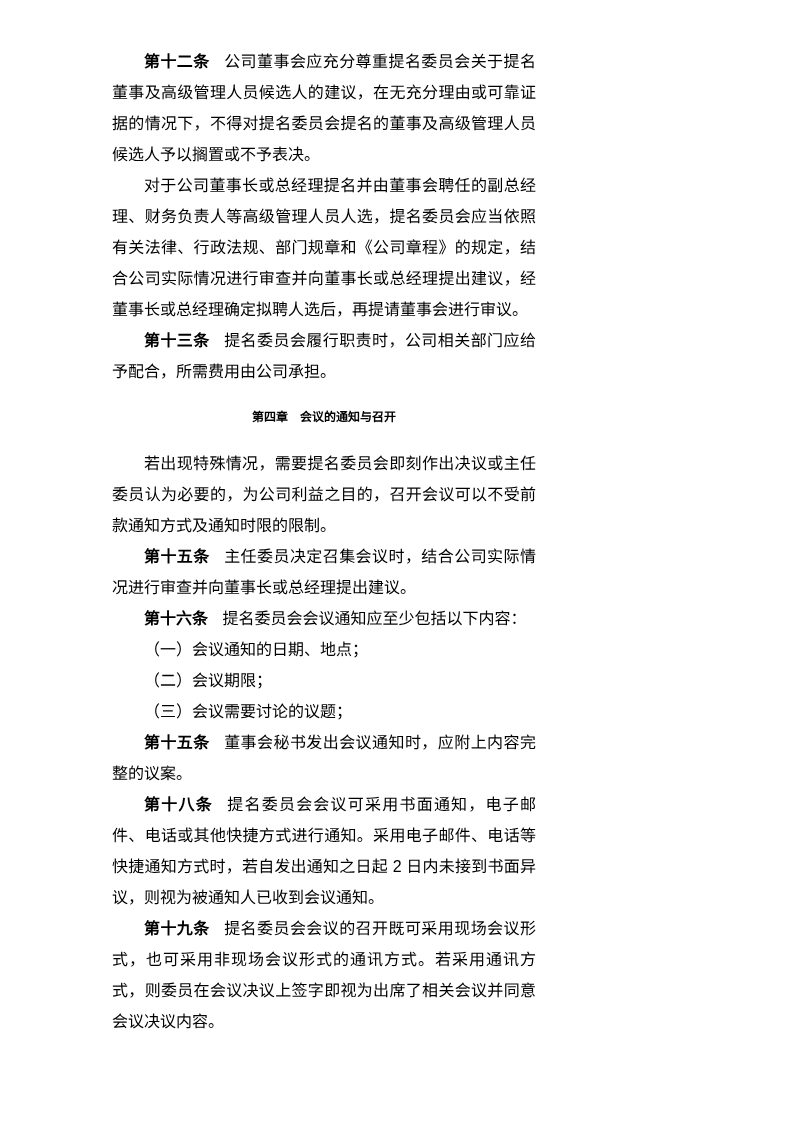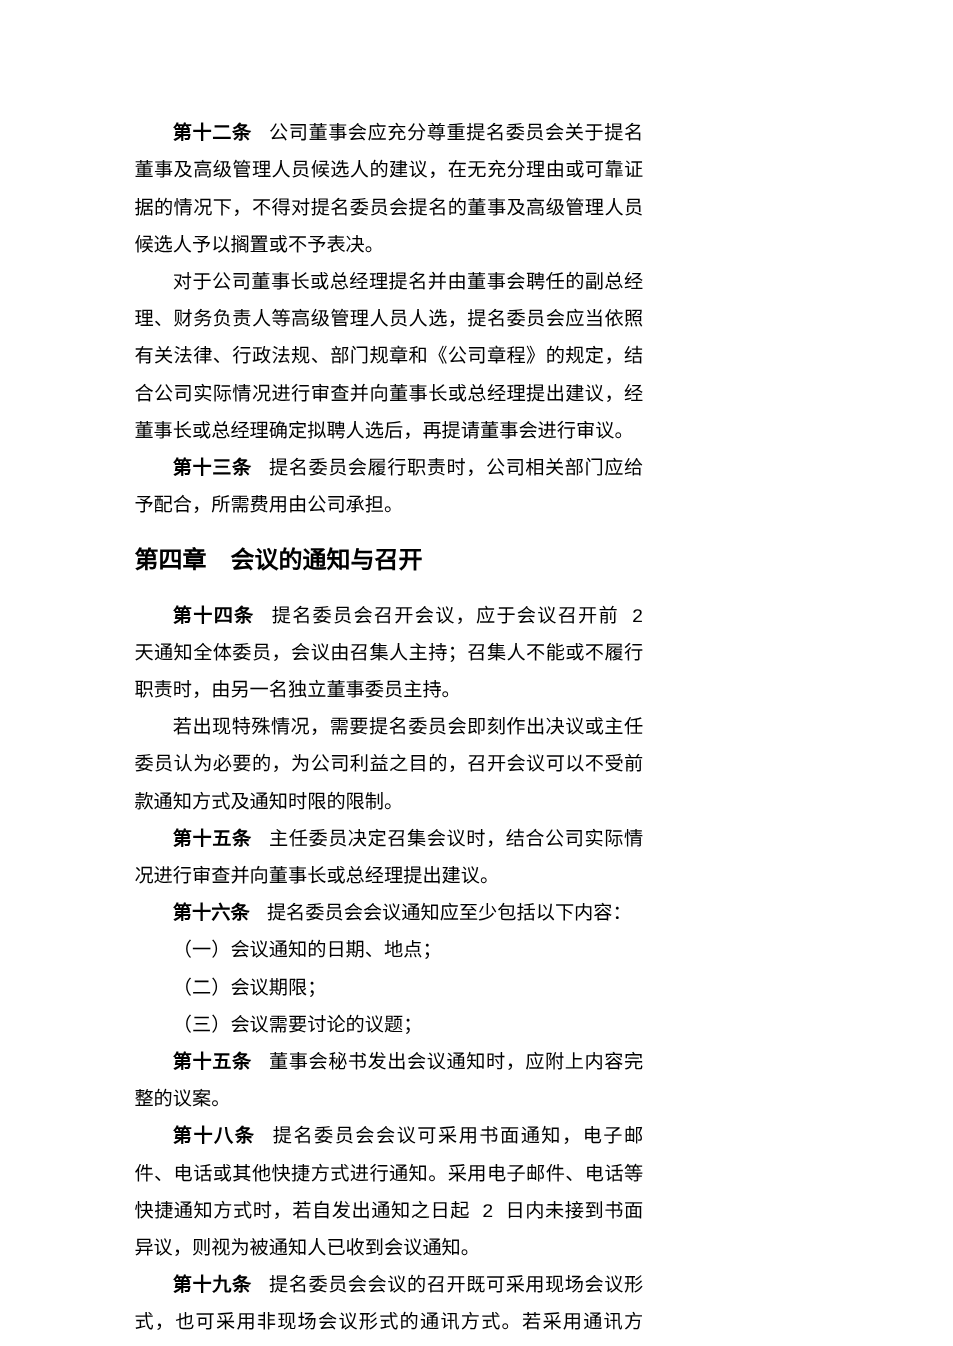--- a/index.html
+++ b/index.html
@@ -9,59 +9,58 @@
   }
   body {
     width: 794px;
     height: 1122px;
     overflow: hidden;
   }
   .page {
     box-sizing: border-box;
     width: 648px;
     height: 1122px;
-    padding: 97px 112px 60px 112px;
-    font-family: Liberation Mono, monospace;
+    padding: 46px 112px 60px 112px;
+    font-family: Liberation Sans, sans-serif;
     font-size: 16px;
     line-height: 31px;
     color: #000000;
   }
   .para {
     margin: 0;
     text-indent: 2em;
     text-align: justify;
     word-break: break-all;
   }
   .article-label {
     font-weight: bold;
     margin-right: 0.9em;
   }
   .chapter {
     margin: 15px 0;
-    font-size: 20px;
+    font-size: 12px;
     line-height: 31px;
     font-weight: bold;
-    text-align: left;
+    text-align: center;
     text-indent: 0;
   }
 </style>
 </head>
 <body>
 
 <div class="page">
 
   <p class="para"><span class="article-label">第十二条</span><span>公司董事会应充分尊重提名委员会关于提名董事及高级管理人员候选人的建议，在无充分理由或可靠证据的情况下，不得对提名委员会提名的董事及高级管理人员候选人予以搁置或不予表决。</span></p>
 
   <p class="para"><span>对于公司董事长或总经理提名并由董事会聘任的副总经理、财务负责人等高级管理人员人选，提名委员会应当依照有关法律、行政法规、部门规章和《公司章程》的规定，结合公司实际情况进行审查并向董事长或总经理提出建议，经董事长或总经理确定拟聘人选后，再提请董事会进行审议。</span></p>
 
   <p class="para"><span class="article-label">第十三条</span><span>提名委员会履行职责时，公司相关部门应给予配合，所需费用由公司承担。</span></p>
 
   <h2 class="chapter">第四章　会议的通知与召开</h2>
 
-  <p class="para"><span class="article-label">第十四条</span><span>提名委员会召开会议，应于会议召开前 2 天通知全体委员，会议由召集人主持；召集人不能或不履行职责时，由另一名独立董事委员主持。</span></p>
 
   <p class="para"><span>若出现特殊情况，需要提名委员会即刻作出决议或主任委员认为必要的，为公司利益之目的，召开会议可以不受前款通知方式及通知时限的限制。</span></p>
 
   <p class="para"><span class="article-label">第十五条</span><span>主任委员决定召集会议时，结合公司实际情况进行审查并向董事长或总经理提出建议。</span></p>
 
   <p class="para"><span class="article-label">第十六条</span><span>提名委员会会议通知应至少包括以下内容：</span></p>
 
   <p class="para"><span>（一）会议通知的日期、地点；</span></p>
 
   <p class="para"><span>（二）会议期限；</span></p>

